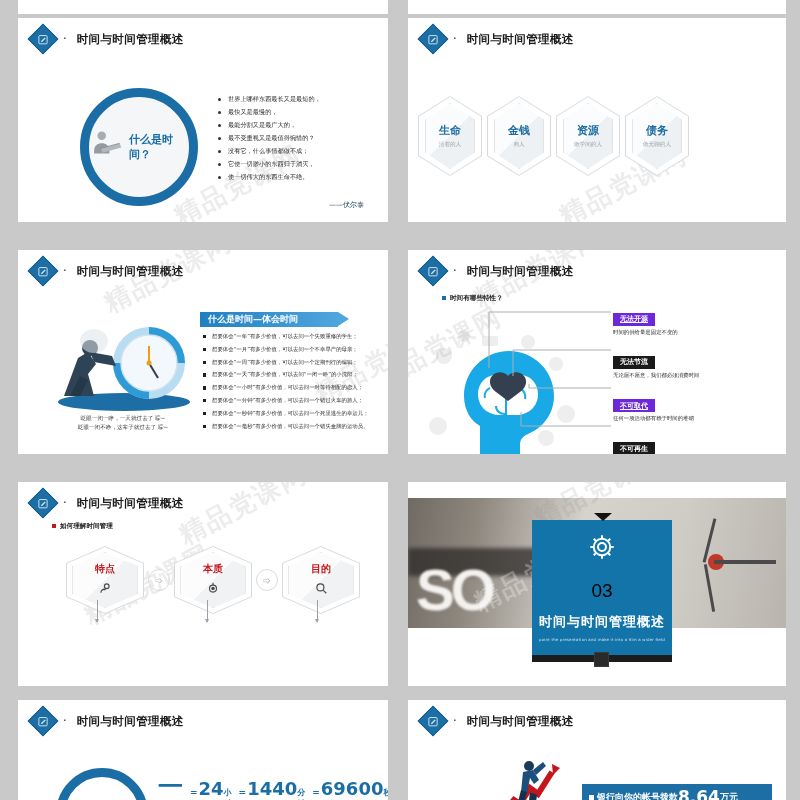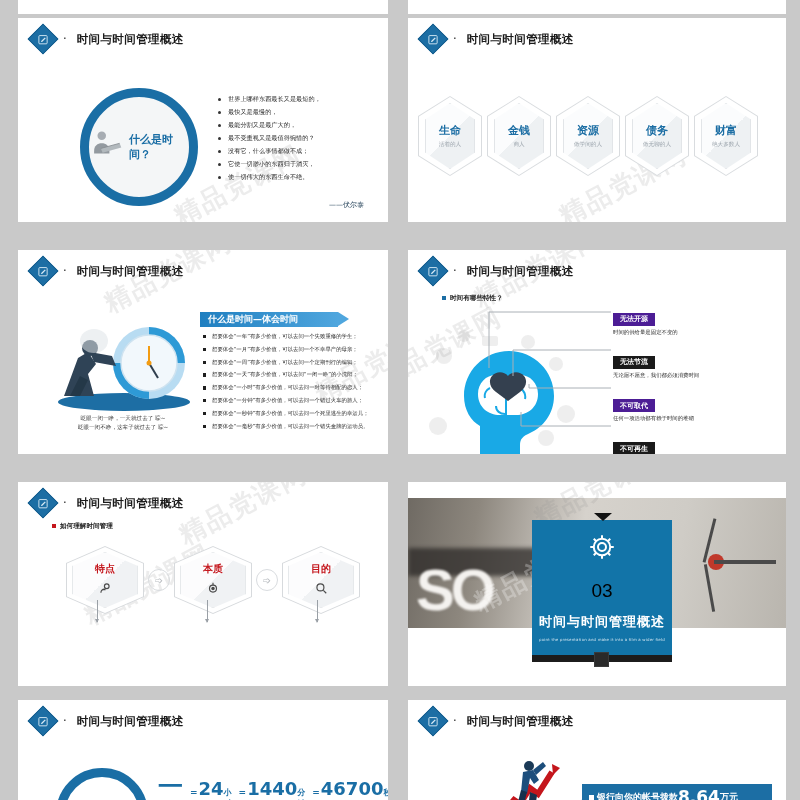--- a/index.html
+++ b/index.html
@@ -80,21 +80,21 @@
   .s3-list li:before{content:"";position:absolute;left:0;top:1px;width:3.2px;height:3.2px;background:#1f1f1f;}
 
   
   .s4-sub{position:absolute;left:34px;top:44px;font-size:6.6px;font-weight:bold;color:#1b1b1b;
           padding-left:8px;}
   .s4-sub:before{content:"";position:absolute;left:0;top:2px;width:4px;height:4px;background:#1c6ea4;}
   .s4-head{position:absolute;left:20px;top:80px;width:150px;height:124px;}
   .s4-items{position:absolute;left:205px;top:56px;width:165px;}
   .s4-item{margin-bottom:13.5px;}
   .tag{display:inline-block;padding:1.5px 7px;font-size:7px;font-weight:bold;color:#fff;}
-  .tag.blue{background:#4c1d95;}
+  .tag.blue{background:#6d28d9;text-decoration:underline;}
   .tag.dark{background:#1a1a1a;}
   .s4-desc{font-size:5.4px;color:#2e2e2e;margin-top:3px;line-height:1.35;}
   .s4-lines{position:absolute;left:75px;top:56px;width:135px;height:140px;}
 
   
   .s5-sub{position:absolute;left:34px;top:40px;font-size:6.6px;font-weight:bold;color:#1b1b1b;padding-left:8px;}
   .s5-sub:before{content:"";position:absolute;left:0;top:2px;width:4px;height:4px;background:#c4161c;}
   .s5-flow{position:absolute;left:48px;top:68px;width:300px;height:60px;display:flex;align-items:center;gap:4px;}
   .s5-hexwrap{position:relative;width:78px;height:68px;}
   .s5-hexo{position:absolute;inset:0;background:#d7dadd;
@@ -248,29 +248,20 @@
       </div>
       <div class="hexwrap">
         <div class="hex-outer"></div>
         <div class="hex-inner"></div>
         <div class="hex-core"></div>
         <div class="hex-txt">
           <span class="hex-t1">债务</span>
           <span class="hex-t2">做无聊的人</span>
         </div>
       </div>
-      <div class="hexwrap">
-        <div class="hex-outer"></div>
-        <div class="hex-inner"></div>
-        <div class="hex-core"></div>
-        <div class="hex-txt">
-          <span class="hex-t1">财富</span>
-          <span class="hex-t2">绝大多数人</span>
-        </div>
-      </div>
     </div>
   </div>
 
   <div class="slide r2 col-l">
     <div class="hdr">
       <div class="diamond">
         <svg width="11" height="11" viewBox="0 0 24 24">
             <rect x="3" y="3" width="18" height="18" rx="2" fill="none" stroke="#d8eaf5" stroke-width="2"></rect>
             <path d="M8 15l8-8 2 2-8 8H8z" fill="#d8eaf5"></path>
           </svg>
@@ -509,21 +500,21 @@
         <span class="s7-n">24</span>
         <span class="s7-s">小时</span>
       </span>
       <span class="s7-u">
         <span class="s7-eqs">=</span>
         <span class="s7-n">1440</span>
         <span class="s7-s">分钟</span>
       </span>
       <span class="s7-u">
         <span class="s7-eqs">=</span>
-        <span class="s7-n">46700</span>
+        <span class="s7-n">69600</span>
         <span class="s7-s">秒</span>
       </span>
     </div>
   </div>
 
   <div class="slide r4 col-r">
     <div class="hdr">
       <div class="diamond">
         <svg width="11" height="11" viewBox="0 0 24 24">
             <rect x="3" y="3" width="18" height="18" rx="2" fill="none" stroke="#d8eaf5" stroke-width="2"></rect>

